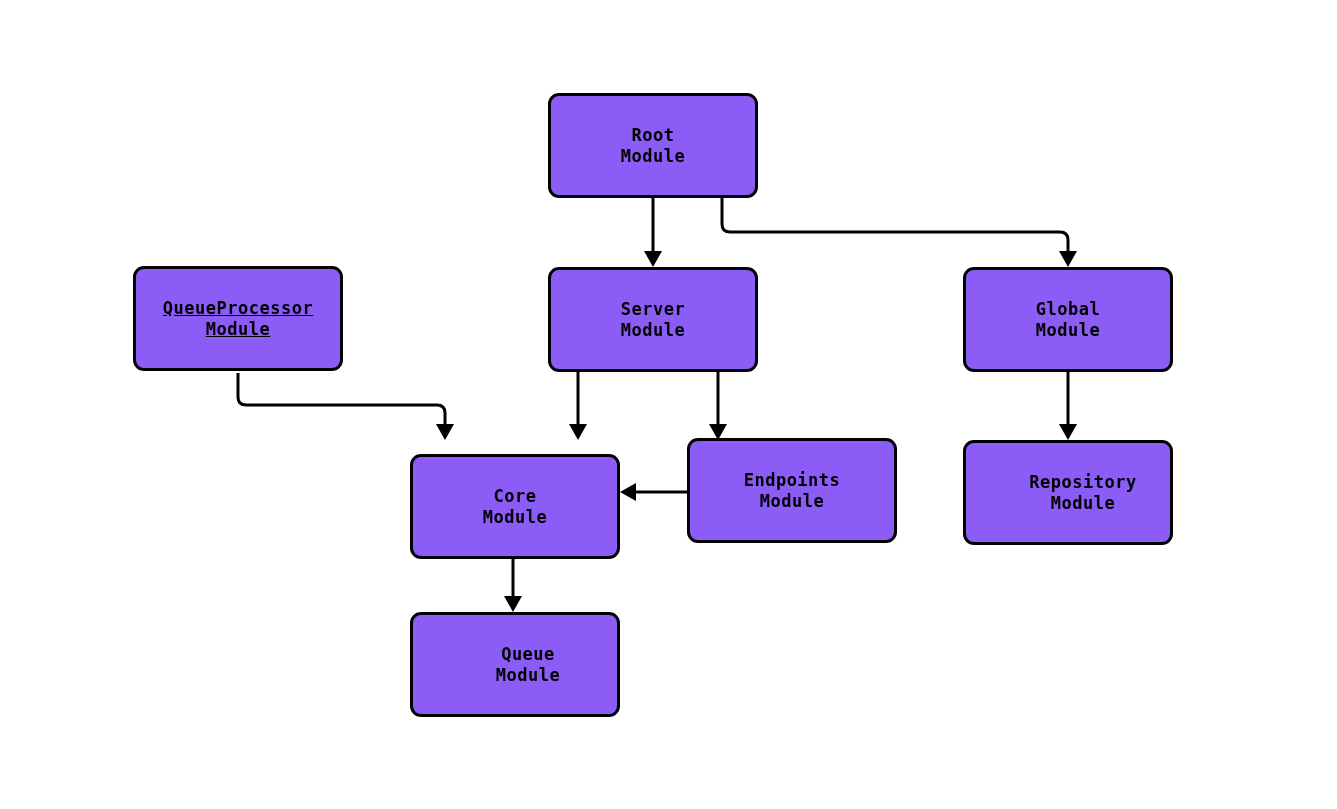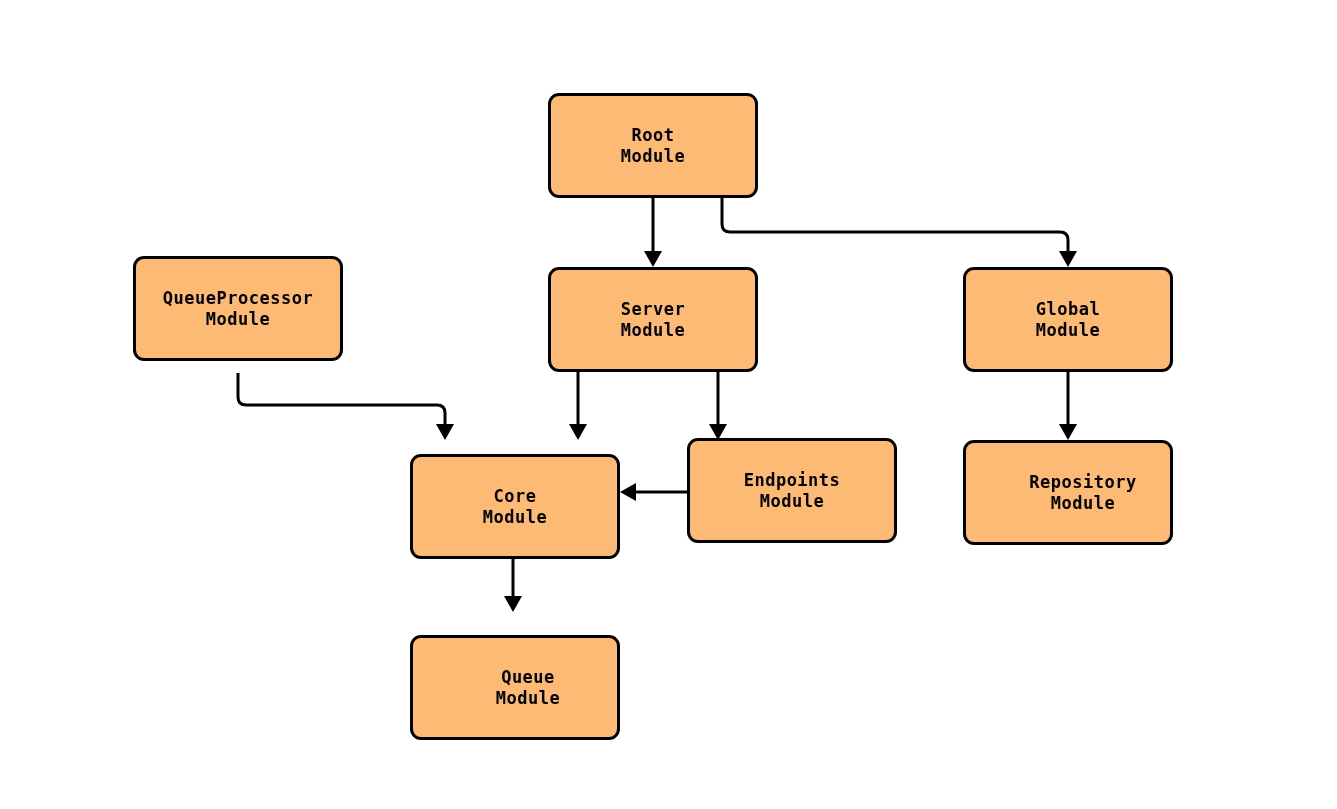--- a/index.html
+++ b/index.html
@@ -20,45 +20,45 @@
     left: 0;
     top: 0;
     width: 1337px;
     height: 809px;
   }
   .node {
     position: absolute;
     width: 210px;
     height: 105px;
     box-sizing: border-box;
-    background: #fdba74;
+    background: #8b5cf6;
     border: 3px solid #000000;
     border-radius: 11px;
     display: flex;
     align-items: center;
     justify-content: center;
   }
   .node .label {
     font-weight: bold;
     font-size: 17px;
     line-height: 21px;
     color: #000000;
     text-align: center;
     white-space: pre-line;
     letter-spacing: 0.5px;
   }
   
   .pos-root          { left: 548px;  top: 93px;  }
-  .pos-queueprocessor{ left: 133px;  top: 256px; }
+  .pos-queueprocessor{ left: 133px;  top: 266px; text-decoration: underline; }
   .pos-server        { left: 548px;  top: 267px; align-items: center; }
   .pos-global        { left: 963px;  top: 267px; }
   .pos-core          { left: 410px;  top: 440px; margin-top: 14px; }
   .pos-endpoints     { left: 687px;  top: 438px; }
   .pos-repository    { left: 963px;  top: 440px; padding-left: 30px; }
-  .pos-queue         { left: 410px;  top: 635px; padding-left: 26px; }
+  .pos-queue         { left: 410px;  top: 612px; padding-left: 26px; }
 
   .edge-path {
     fill: none;
     stroke: #000000;
     stroke-width: 3px;
   }
   .edge-head {
     fill: #000000;
     stroke: none;
   }

